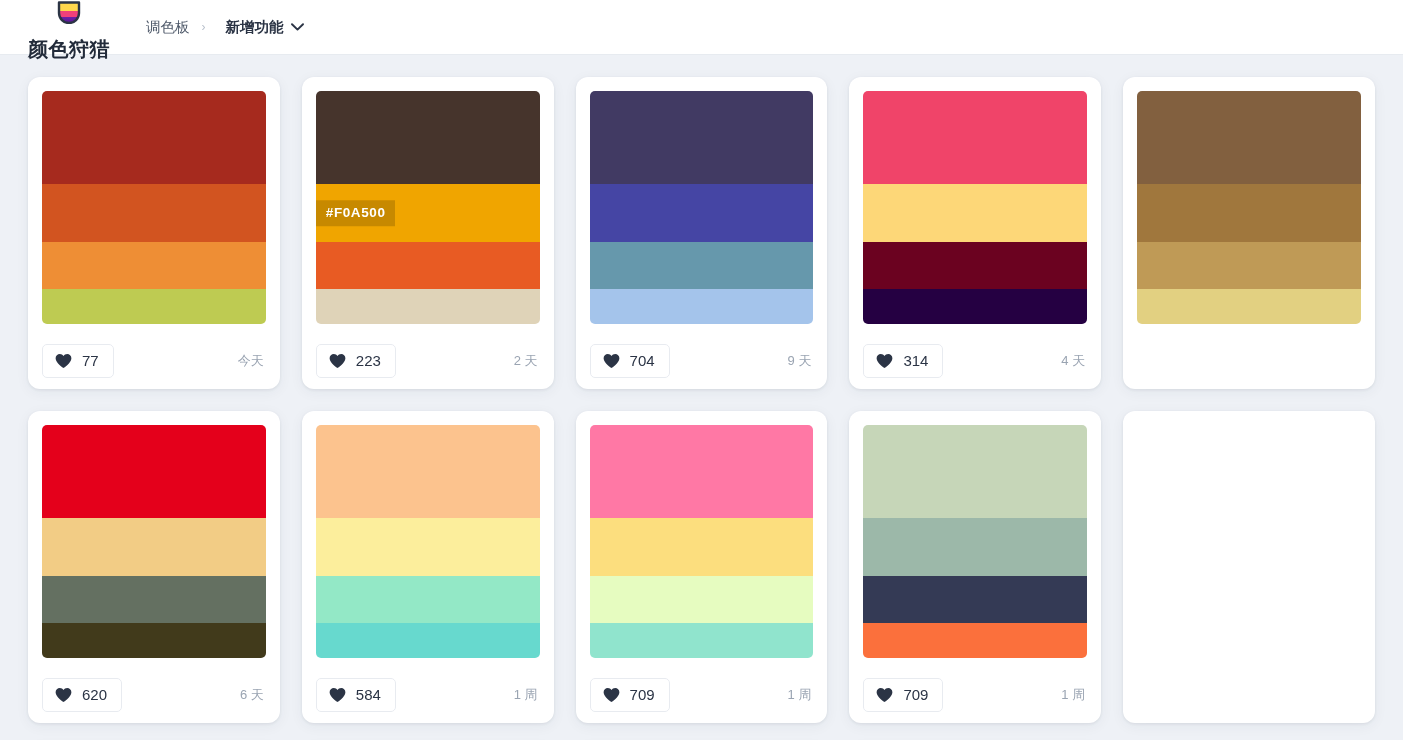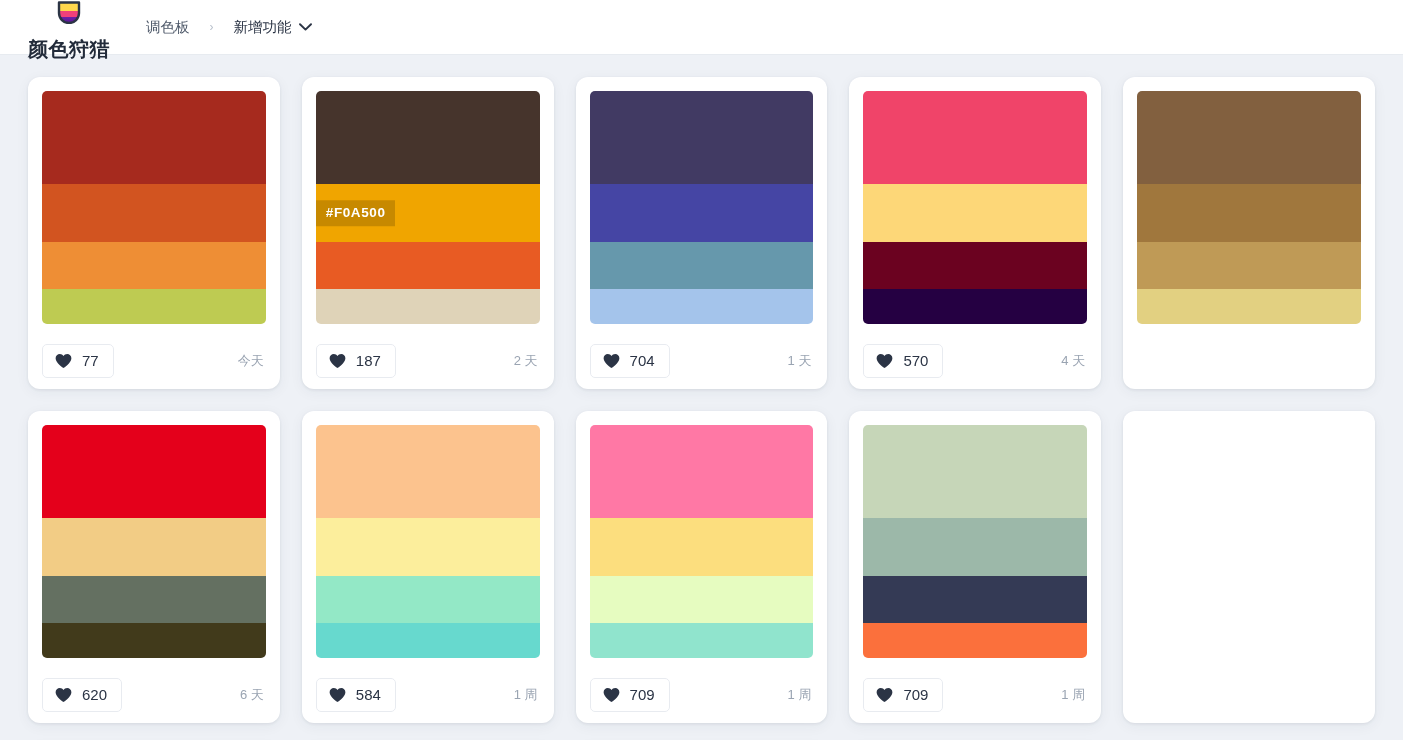--- a/index.html
+++ b/index.html
@@ -50,21 +50,21 @@
     font-weight: 700;
     color: #222b3a;
     letter-spacing: 0.5px;
     white-space: nowrap;
   }
 
   #breadcrumb {
     display: flex;
     align-items: center;
     margin-left: 36px;
-    gap: 20px;
+    gap: 12px;
     font-size: 14.5px;
   }
 
   .crumb {
     color: #4a5566;
     text-decoration: none;
     white-space: nowrap;
   }
 
   .crumb-sep {
@@ -75,22 +75,23 @@
 
   #crumb-active-wrap {
     display: flex;
     align-items: center;
     gap: 7px;
     cursor: pointer;
   }
 
   #crumb-active {
     color: #2b3445;
-    font-weight: 400;
+    font-weight: 700;
     white-space: nowrap;
+    margin-left: 8px;
   }
 
   .chevron-down {
     width: 13px;
     height: 8px;
     display: block;
   }
 
   
   #palette-grid {
@@ -256,59 +257,59 @@
         <div class="swatch" style="background: rgb(232, 91, 35); height: 20%;"></div>
         <div class="swatch" style="background: rgb(223, 211, 184); height: 15%;"></div>
       </div>
       <div class="card-footer">
         <button class="like-button">
           <span>
             <svg class="heart-icon" viewBox="0 0 17 16" xmlns="http://www.w3.org/2000/svg">
               <path d="M8.5 15.1 C8.5 15.1 0.6 10.2 0.6 5.3 C0.6 2.6 2.6 0.9 4.8 0.9 C6.4 0.9 7.8 1.8 8.5 3.1 C9.2 1.8 10.6 0.9 12.2 0.9 C14.4 0.9 16.4 2.6 16.4 5.3 C16.4 10.2 8.5 15.1 8.5 15.1 Z" fill="#2b3445"></path>
             </svg>
           </span>
-          <span class="like-count">187</span>
+          <span class="like-count">223</span>
         </button>
         <span class="card-date">2 天</span>
       </div>
     </div>
     <div class="palette-card">
       <div class="swatch-stack">
         <div class="swatch" style="background: rgb(65, 58, 99); height: 40%;"></div>
         <div class="swatch" style="background: rgb(69, 69, 164); height: 25%;"></div>
         <div class="swatch" style="background: rgb(102, 152, 172); height: 20%;"></div>
         <div class="swatch" style="background: rgb(164, 196, 235); height: 15%;"></div>
       </div>
       <div class="card-footer">
         <button class="like-button">
           <span>
             <svg class="heart-icon" viewBox="0 0 17 16" xmlns="http://www.w3.org/2000/svg">
               <path d="M8.5 15.1 C8.5 15.1 0.6 10.2 0.6 5.3 C0.6 2.6 2.6 0.9 4.8 0.9 C6.4 0.9 7.8 1.8 8.5 3.1 C9.2 1.8 10.6 0.9 12.2 0.9 C14.4 0.9 16.4 2.6 16.4 5.3 C16.4 10.2 8.5 15.1 8.5 15.1 Z" fill="#2b3445"></path>
             </svg>
           </span>
           <span class="like-count">704</span>
         </button>
-        <span class="card-date">1 天</span>
+        <span class="card-date">9 天</span>
       </div>
     </div>
     <div class="palette-card">
       <div class="swatch-stack">
         <div class="swatch" style="background: rgb(240, 68, 105); height: 40%;"></div>
         <div class="swatch" style="background: rgb(253, 215, 120); height: 25%;"></div>
         <div class="swatch" style="background: rgb(107, 2, 32); height: 20%;"></div>
         <div class="swatch" style="background: rgb(37, 0, 66); height: 15%;"></div>
       </div>
       <div class="card-footer">
         <button class="like-button">
           <span>
             <svg class="heart-icon" viewBox="0 0 17 16" xmlns="http://www.w3.org/2000/svg">
               <path d="M8.5 15.1 C8.5 15.1 0.6 10.2 0.6 5.3 C0.6 2.6 2.6 0.9 4.8 0.9 C6.4 0.9 7.8 1.8 8.5 3.1 C9.2 1.8 10.6 0.9 12.2 0.9 C14.4 0.9 16.4 2.6 16.4 5.3 C16.4 10.2 8.5 15.1 8.5 15.1 Z" fill="#2b3445"></path>
             </svg>
           </span>
-          <span class="like-count">570</span>
+          <span class="like-count">314</span>
         </button>
         <span class="card-date">4 天</span>
       </div>
     </div>
     <div class="palette-card">
       <div class="swatch-stack">
         <div class="swatch" style="background: rgb(130, 96, 63); height: 40%;"></div>
         <div class="swatch" style="background: rgb(160, 119, 61); height: 25%;"></div>
         <div class="swatch" style="background: rgb(191, 154, 86); height: 20%;"></div>
         <div class="swatch" style="background: rgb(226, 208, 129); height: 15%;"></div>

